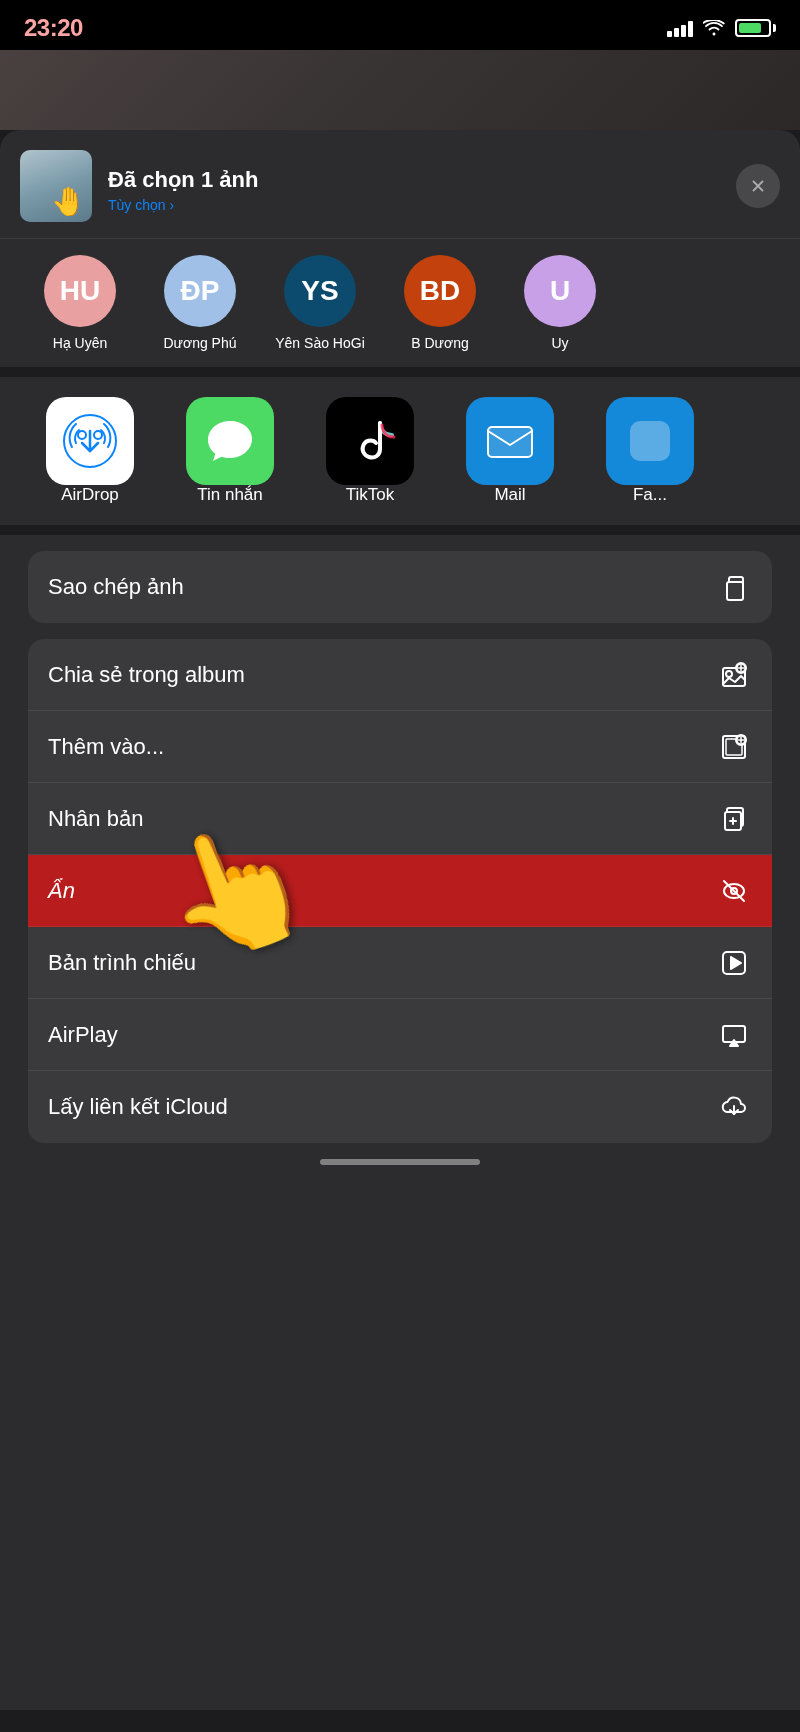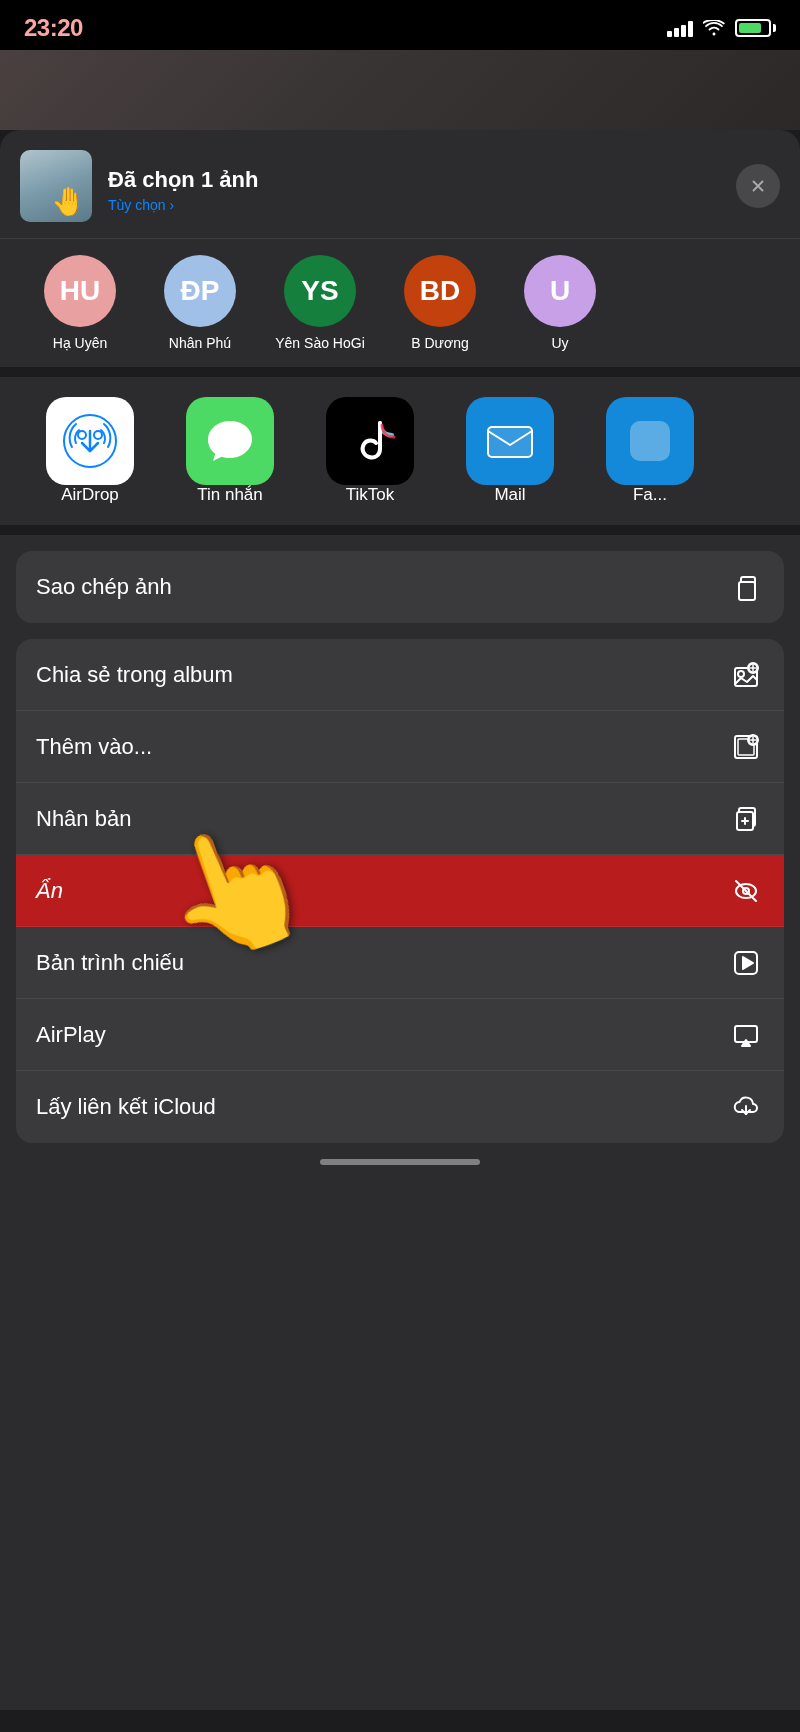--- a/index.html
+++ b/index.html
@@ -243,21 +243,21 @@
     }
 
     
     .airdrop-svg {
       width: 56px;
       height: 56px;
     }
 
     
     .action-list {
-      margin: 0 16px;
+      margin: 0 28px;
       border-radius: 16px;
       overflow: hidden;
     }
     .action-item {
       background: #3a3a3c;
       display: flex;
       align-items: center;
       justify-content: space-between;
       padding: 0 20px;
       height: 72px;
@@ -376,24 +376,24 @@
     </div>
   </div>
 
   <div class="people-row" id="people-row">
       <div class="person-item">
     <div class="person-avatar" style="background:#e8a0a0">HU</div>
     <div class="person-name">Hạ Uyên</div>
   </div>
       <div class="person-item">
     <div class="person-avatar" style="background:#a0c0e8">ĐP</div>
-    <div class="person-name">Nhân Phú</div>
+    <div class="person-name">Dương Phú</div>
   </div>
       <div class="person-item">
-    <div class="person-avatar" style="background:#15803d">YS</div>
+    <div class="person-avatar" style="background:#0c4a6e">YS</div>
     <div class="person-name">Yên Sào HoGi</div>
   </div>
       <div class="person-item">
     <div class="person-avatar" style="background:#c2410c">BD</div>
     <div class="person-name">B Dương</div>
   </div>
       <div class="person-item">
     <div class="person-avatar" style="background:#c8a0e8">U</div>
     <div class="person-name">Uy</div>
   </div>

